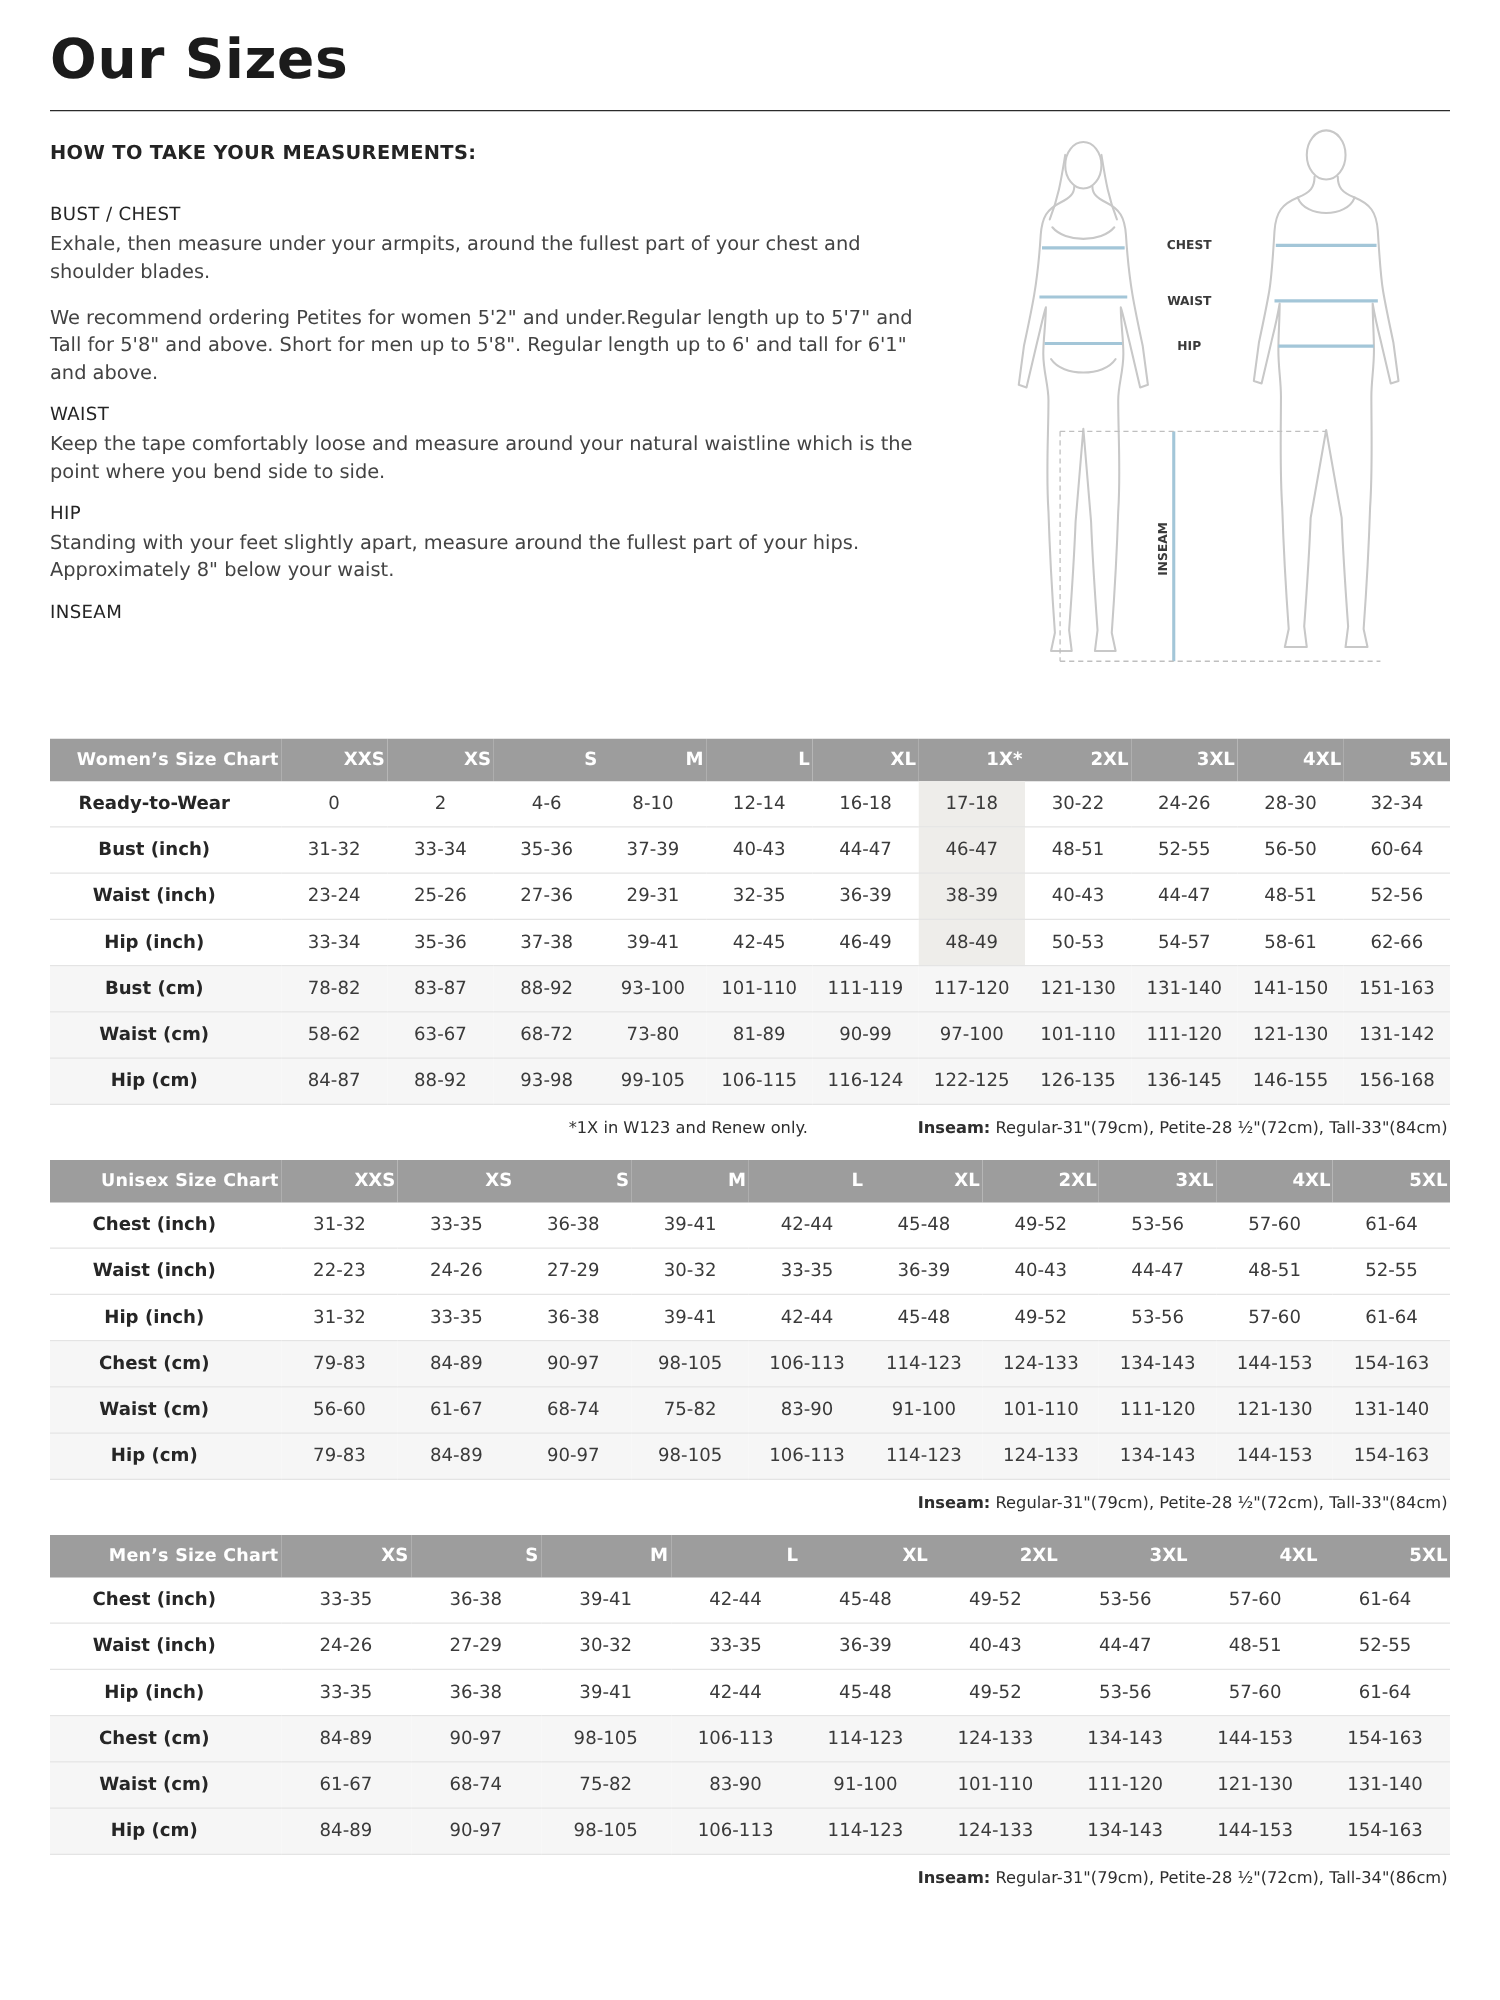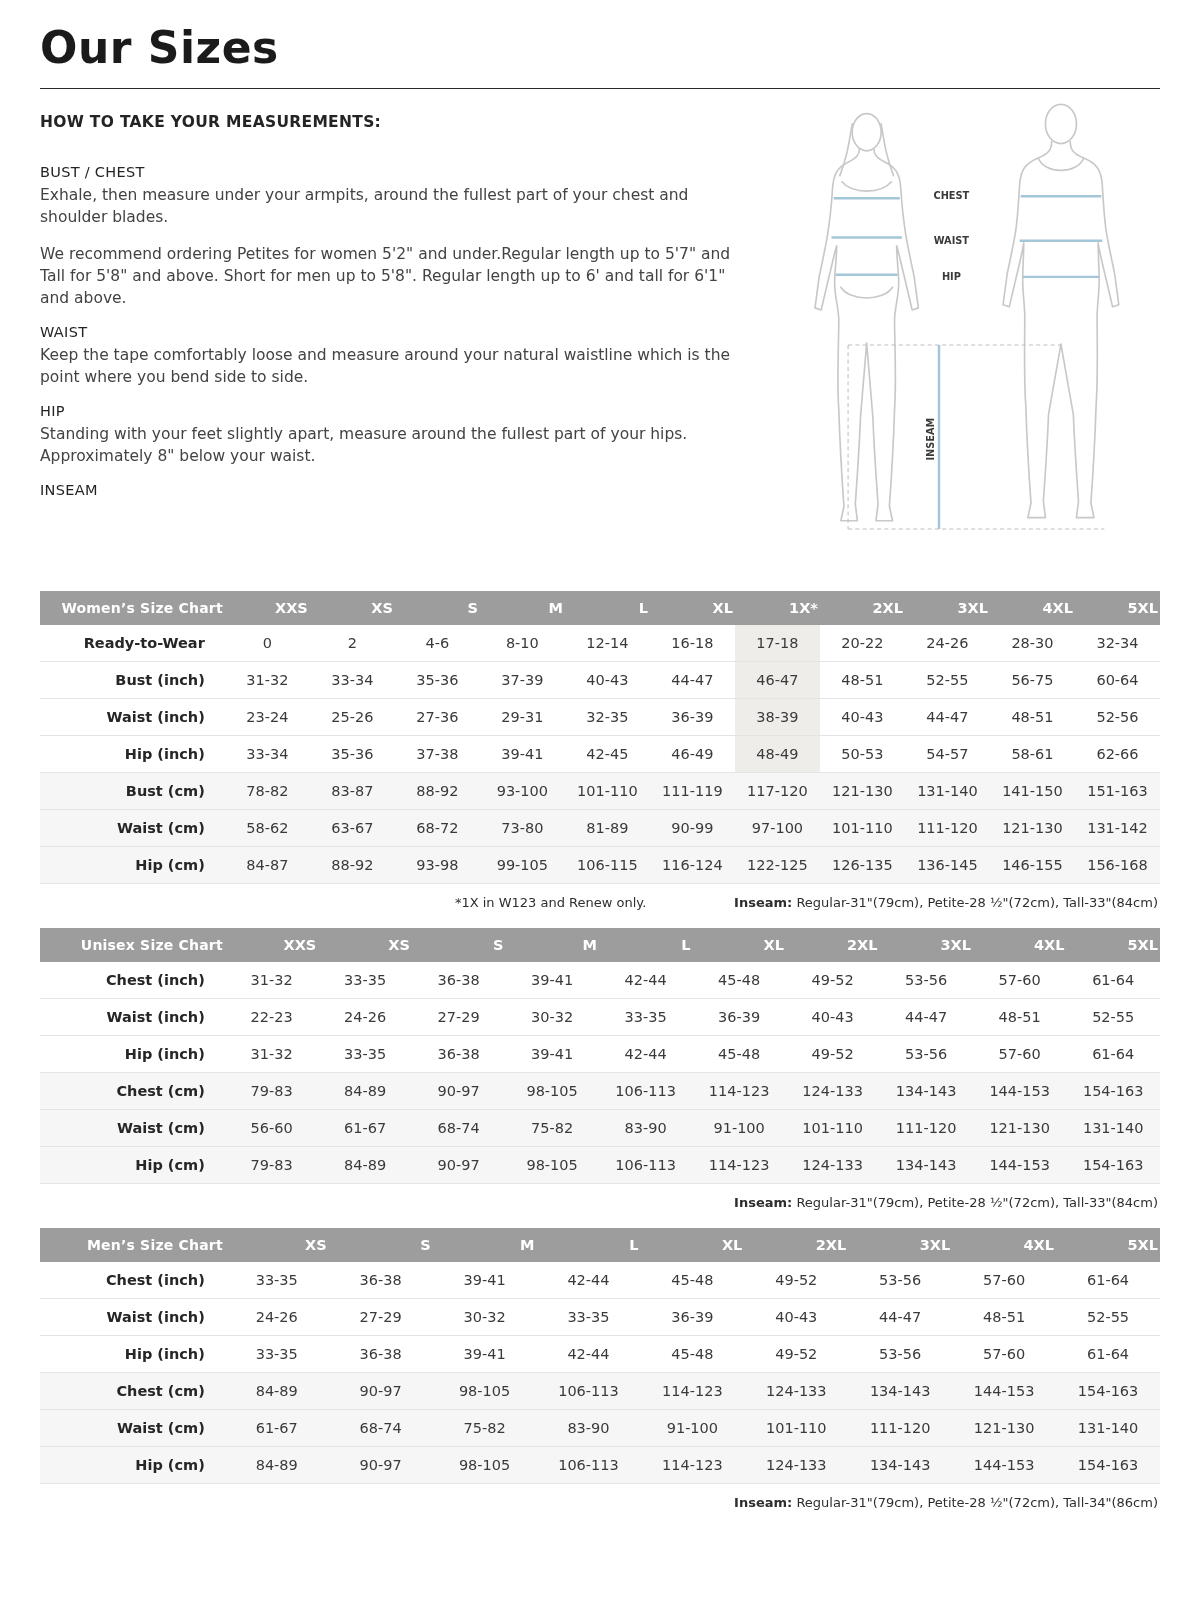--- a/index.html
+++ b/index.html
@@ -19,21 +19,21 @@
 
   .figure{position:absolute;top:6px;right:4px;width:372px}
   .figure svg{display:block;width:100%;height:auto}
 
   .tables{margin-top:16px}
   .table-block{margin-bottom:4px}
   table.size-table{width:100%;border-collapse:collapse;table-layout:fixed;font-size:14.5px}
   .size-table thead th{background:#9d9d9d;color:#ffffff;font-weight:700;padding:9px 2px;font-size:14.5px;text-align:right}
   .size-table thead th.title-cell{font-size:14px;letter-spacing:.2px}
   .size-table td{padding:10px 2px;text-align:center;border-bottom:1px solid #e4e4e4;color:#3a3a3a}
-  .size-table td.row-label{font-weight:700;text-align:right;padding-right:20px;color:#262626}
+  .size-table td.row-label{font-weight:700;text-align:center;padding-right:20px;color:#262626}
   .size-table tr.cm-row td{background:#f6f6f6}
   .size-table td.hl-col{background:#eeedea}
 
   .footnote{display:flex;align-items:baseline;font-size:13px;color:#2e2e2e;margin:11px 2px 16px;min-height:17px}
   .fn-left{margin-left:37%}
   .fn-right{margin-left:auto}
   .fn-right b{font-weight:700}
 </style>
 </head>
 <body>
@@ -151,37 +151,37 @@
             <tbody>
               <tr>
                 <td class="row-label">Ready-to-Wear</td>
                 <td>0</td>
                 <td>2</td>
                 <td>4-6</td>
                 <td>8-10</td>
                 <td>12-14</td>
                 <td>16-18</td>
                 <td class="hl-col">17-18</td>
-                <td>20-22</td>
+                <td>30-22</td>
                 <td>24-26</td>
                 <td>28-30</td>
                 <td>32-34</td>
               </tr>
               <tr>
                 <td class="row-label">Bust (inch)</td>
                 <td>31-32</td>
                 <td>33-34</td>
                 <td>35-36</td>
                 <td>37-39</td>
                 <td>40-43</td>
                 <td>44-47</td>
                 <td class="hl-col">46-47</td>
                 <td>48-51</td>
                 <td>52-55</td>
-                <td>56-75</td>
+                <td>56-50</td>
                 <td>60-64</td>
               </tr>
               <tr>
                 <td class="row-label">Waist (inch)</td>
                 <td>23-24</td>
                 <td>25-26</td>
                 <td>27-36</td>
                 <td>29-31</td>
                 <td>32-35</td>
                 <td>36-39</td>

